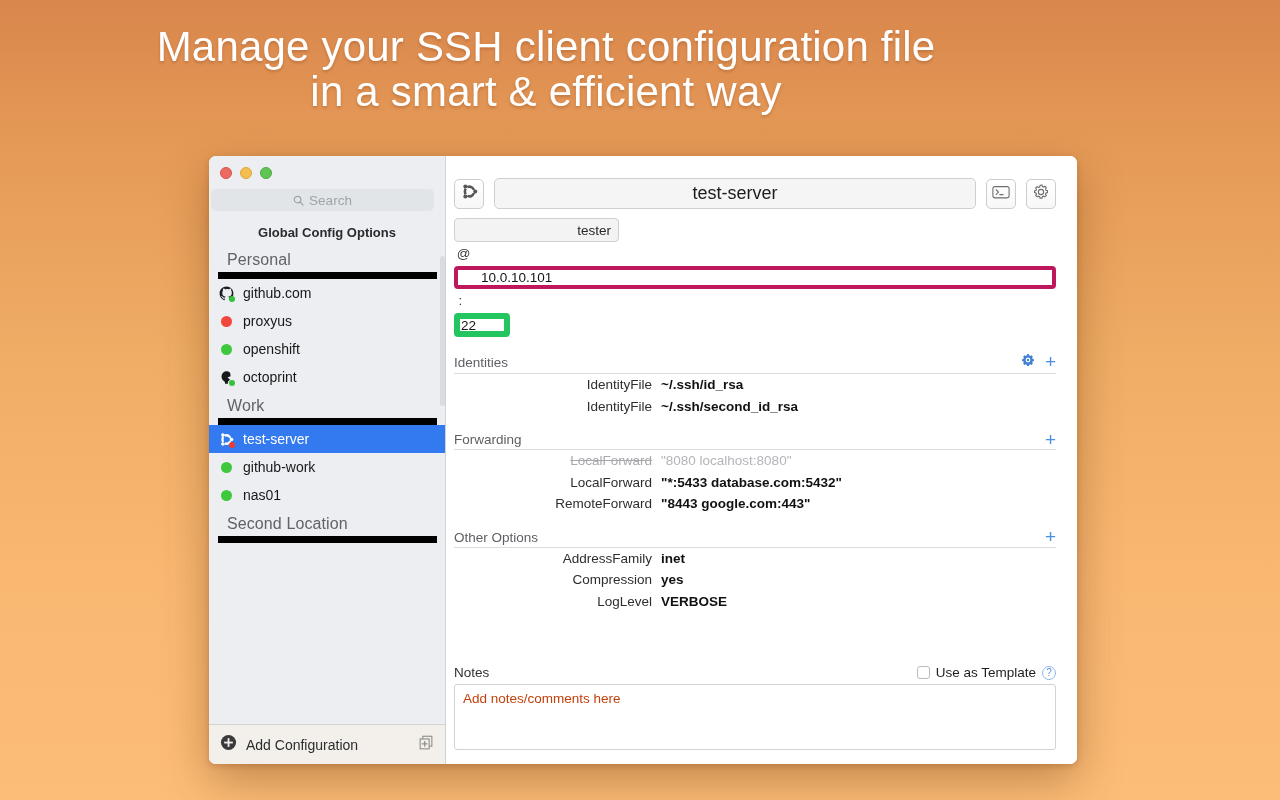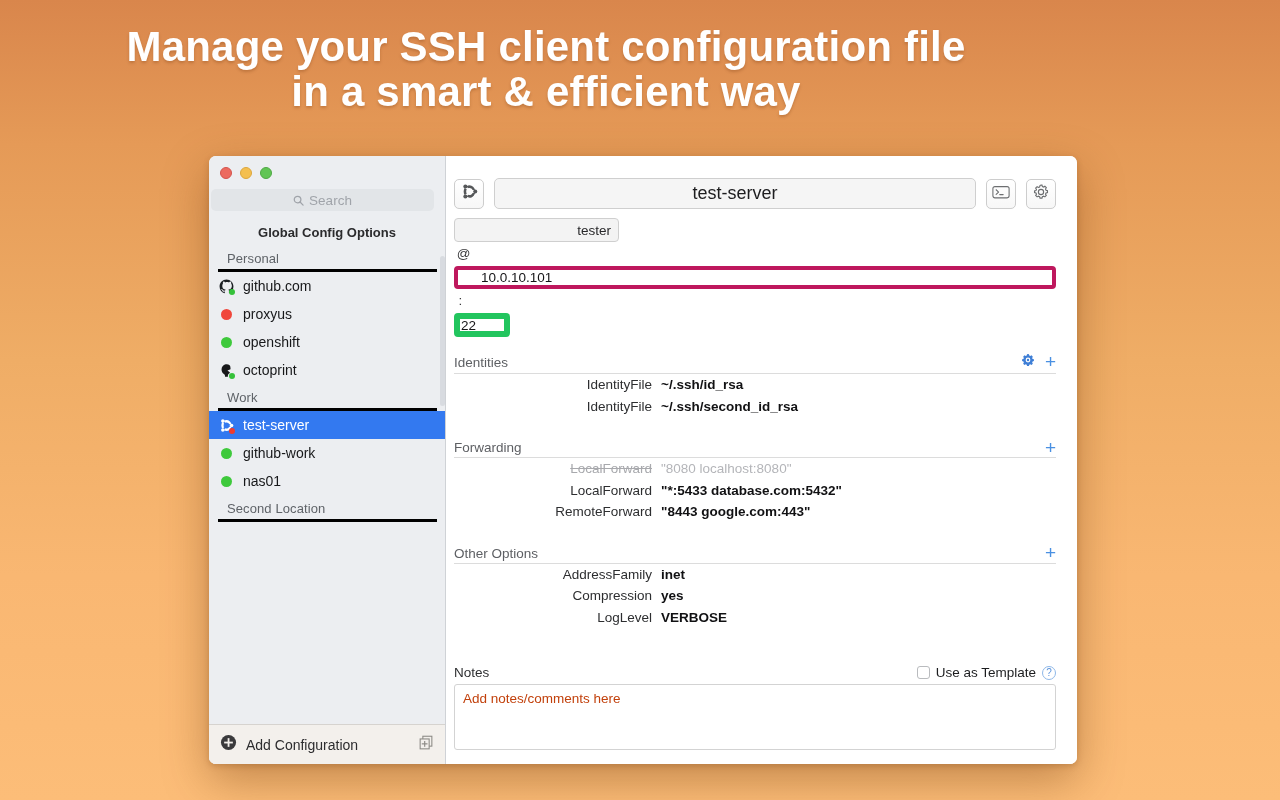--- a/index.html
+++ b/index.html
@@ -13,21 +13,21 @@
   }
 
   
   .headline {
     position: absolute;
     top: 24px; left: 0; width: 1092px;
     text-align: center;
     color: #ffffff;
     font-size: 42px;
     line-height: 45px;
-    font-weight: 700;
+    font-weight: 400;
     letter-spacing: 0.2px;
     text-shadow: 0 2px 3px rgba(120,60,20,0.30);
     white-space: pre-line;
   }
 
   
   .window {
     position: absolute;
     left: 209px; top: 156px;
     width: 868px; height: 608px;
@@ -75,24 +75,24 @@
 
   .global-opts {
     text-align: center;
     font-size: 13px;
     font-weight: bold;
     color: #2b2b2d;
     padding: 14px 0 8px 0;
   }
 
   .group-header {
-    font-size: 13px;
+    font-size: 16px;
     color: #5f6368;
     padding: 3px 0 3px 9px;
-    border-bottom: 3px solid #000000;
+    border-bottom: 7px solid #000000;
     margin: 0 8px 0 9px;
     letter-spacing: 0.1px;
   }
   .group-header.sub { margin-top: 3px; }
 
   .list-row {
     height: 28px;
     display: flex;
     align-items: center;
     gap: 9px;
@@ -207,21 +207,21 @@
 
   .opt-row { display: flex; align-items: baseline; height: 21.5px; }
   .opt-key {
     width: 207px; text-align: right; padding-right: 9px;
     font-size: 13.5px; color: #2d2e30;
   }
   .opt-key.disabled { color: #a8a9ad; text-decoration: line-through; }
   .opt-val { font-size: 13.5px; color: #111113; font-weight: bold; }
   .opt-val.disabled { color: #b4b5b9; font-weight: normal; }
   .section-block { margin-bottom: 8px; }
-  .section-block + .section-block { margin-top: 20px; }
+  .section-block + .section-block { margin-top: 12px; }
 
   
   .notes-area { padding: 0 21px 0 8px; margin-bottom: 14px; }
   .notes-head { display: flex; align-items: center; margin-bottom: 4px; }
   .notes-title { font-size: 13.5px; color: #2e2f31; flex: 1; }
   .tpl-wrap { display: flex; align-items: center; gap: 6px; }
   .checkbox {
     width: 13px; height: 13px; border: 1px solid #b9bbbe;
     border-radius: 3px; background: #fff;
   }

